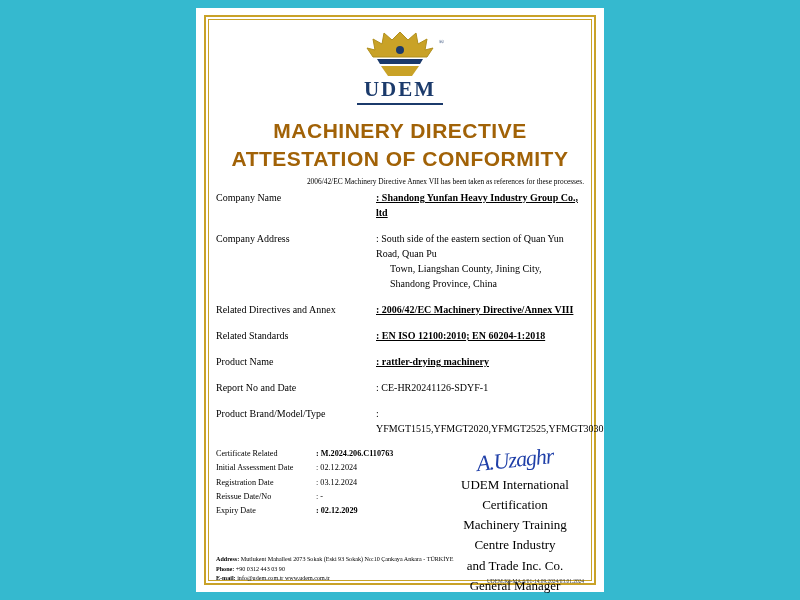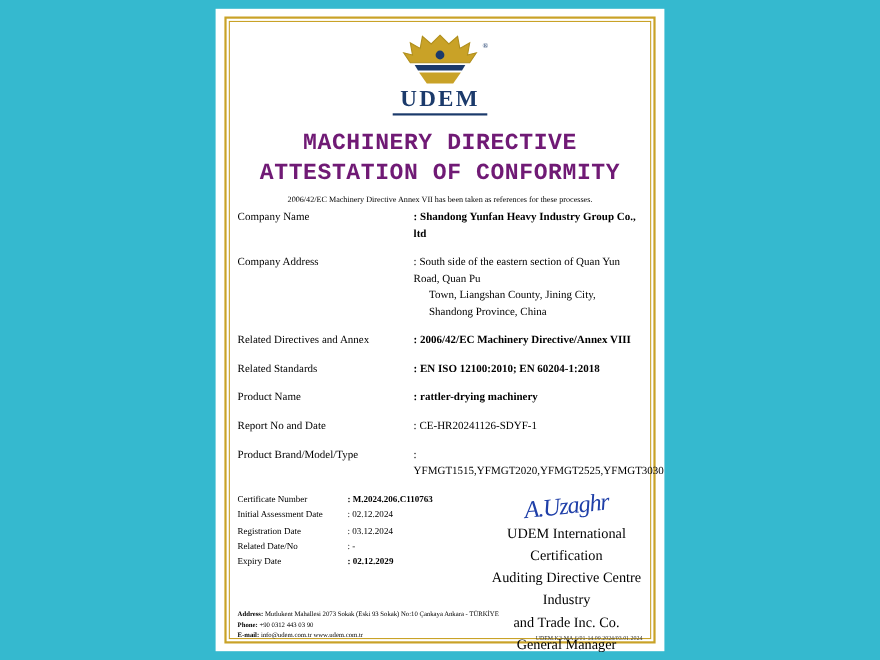--- a/index.html
+++ b/index.html
@@ -81,37 +81,37 @@
     position: absolute;
     right: 2px;
     top: 8px;
     font-size: 7px;
     color: #1b3a6b;
   }
 
   
   h1.title {
     text-align: center;
-    font-family: Liberation Mono, monospace;
+    font-family: Liberation Sans, sans-serif;
     font-weight: bold;
     font-size: 21px;
     letter-spacing: 0.5px;
-    color: #701a75;
+    color: #a16207;
     margin: 12px 0 0 0;
     line-height: 1.35;
   }
   .subtitle {
     text-align: center;
     font-size: 8.2px;
     color: #000;
     margin-top: 7px;
     line-height: 1.45;
   }
   .subtitle2 {
-    text-align: center;
+    text-align: right;
     font-size: 7.4px;
     color: #000;
     margin-top: 3px;
     line-height: 1.4;
   }
 
   
   .fields {
     margin-top: 3px;
   }
@@ -125,21 +125,21 @@
   }
   .row .label {
     width: 132px;
     flex: 0 0 132px;
     line-height: 1.5;
   }
   .row .value {
     flex: 1;
     line-height: 1.5;
   }
-  .row.bold .value { font-weight: bold; }
+  .row.bold .value { font-weight: bold; text-decoration: underline; }
   .value .cont {
     display: block;
     padding-left: 14px;
   }
 
   
   .lower {
     display: flex;
     margin-top: 2px;
   }
@@ -310,46 +310,46 @@
       <div class="row">
         <div class="label">Product Brand/Model/Type</div>
         <div class="value">: YFMGT1515,YFMGT2020,YFMGT2525,YFMGT3030</div>
       </div>
 
     </div>
 
     <div class="lower">
       <div class="lower-left">
         <div class="lrow bold">
-          <div class="label">Certificate Number</div>
+          <div class="label">Certificate Related</div>
           <div class="value">: M.2024.206.C110763</div>
         </div>
         <div class="lrow">
           <div class="label">Initial Assessment Date</div>
           <div class="value">: 02.12.2024</div>
         </div>
         <div class="lrow">
           <div class="label">Registration Date</div>
           <div class="value">: 03.12.2024</div>
         </div>
         <div class="lrow">
-          <div class="label">Related Date/No</div>
+          <div class="label">Reissue Date/No</div>
           <div class="value">: -</div>
         </div>
         <div class="lrow bold">
           <div class="label">Expiry Date</div>
           <div class="value">: 02.12.2029</div>
         </div>
       </div>
 
       <div class="lower-right">
         <div class="signature">A.Uzaghr</div>
         <div class="org">
           <div>UDEM International Certification</div>
-          <div>Auditing Directive Centre Industry</div>
+          <div>Machinery Training Centre Industry</div>
           <div>and Trade Inc. Co.</div>
           <div>General Manager</div>
         </div>
       </div>
     </div>
 
     <div style="position:relative;">
       <div class="fineprint">The validity of the certificate can be checked trough www.udem.com.tr. Upon completion of EC declaration of conformity, it is used wholly at the manufacturer's responsibility. This certificate remains the property of UDEM International Certification Auditing Training Centre Industry and Trade Inc. Co. to whom it must be returned upon request. The above named firm must keep a copy of this certificate for 15 years from the registration of certificate. This certificate only covers the product(s) stated above and UDEM must be noticed in case of any changes on the product(s).</div>
 
       <div class="seal">

